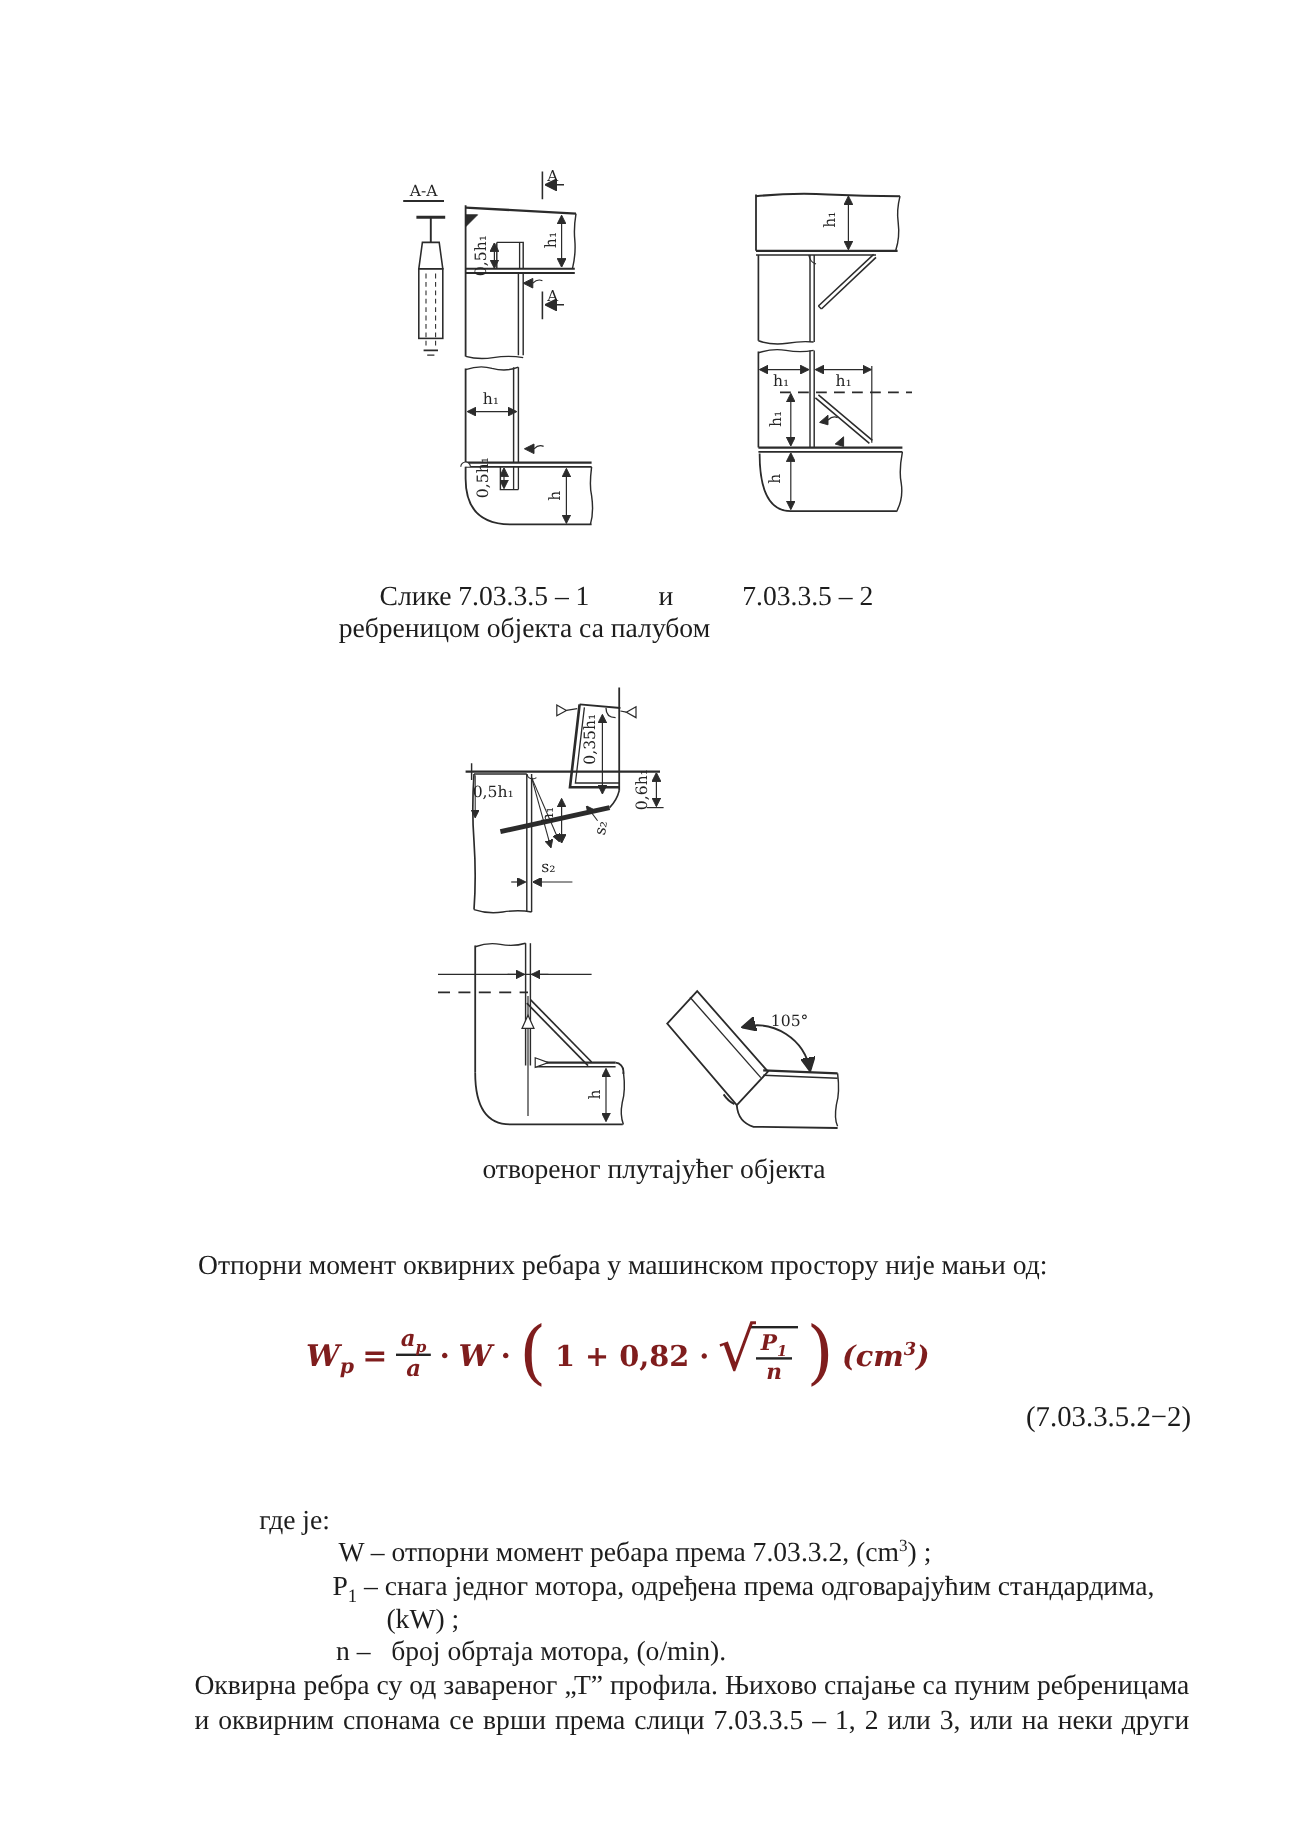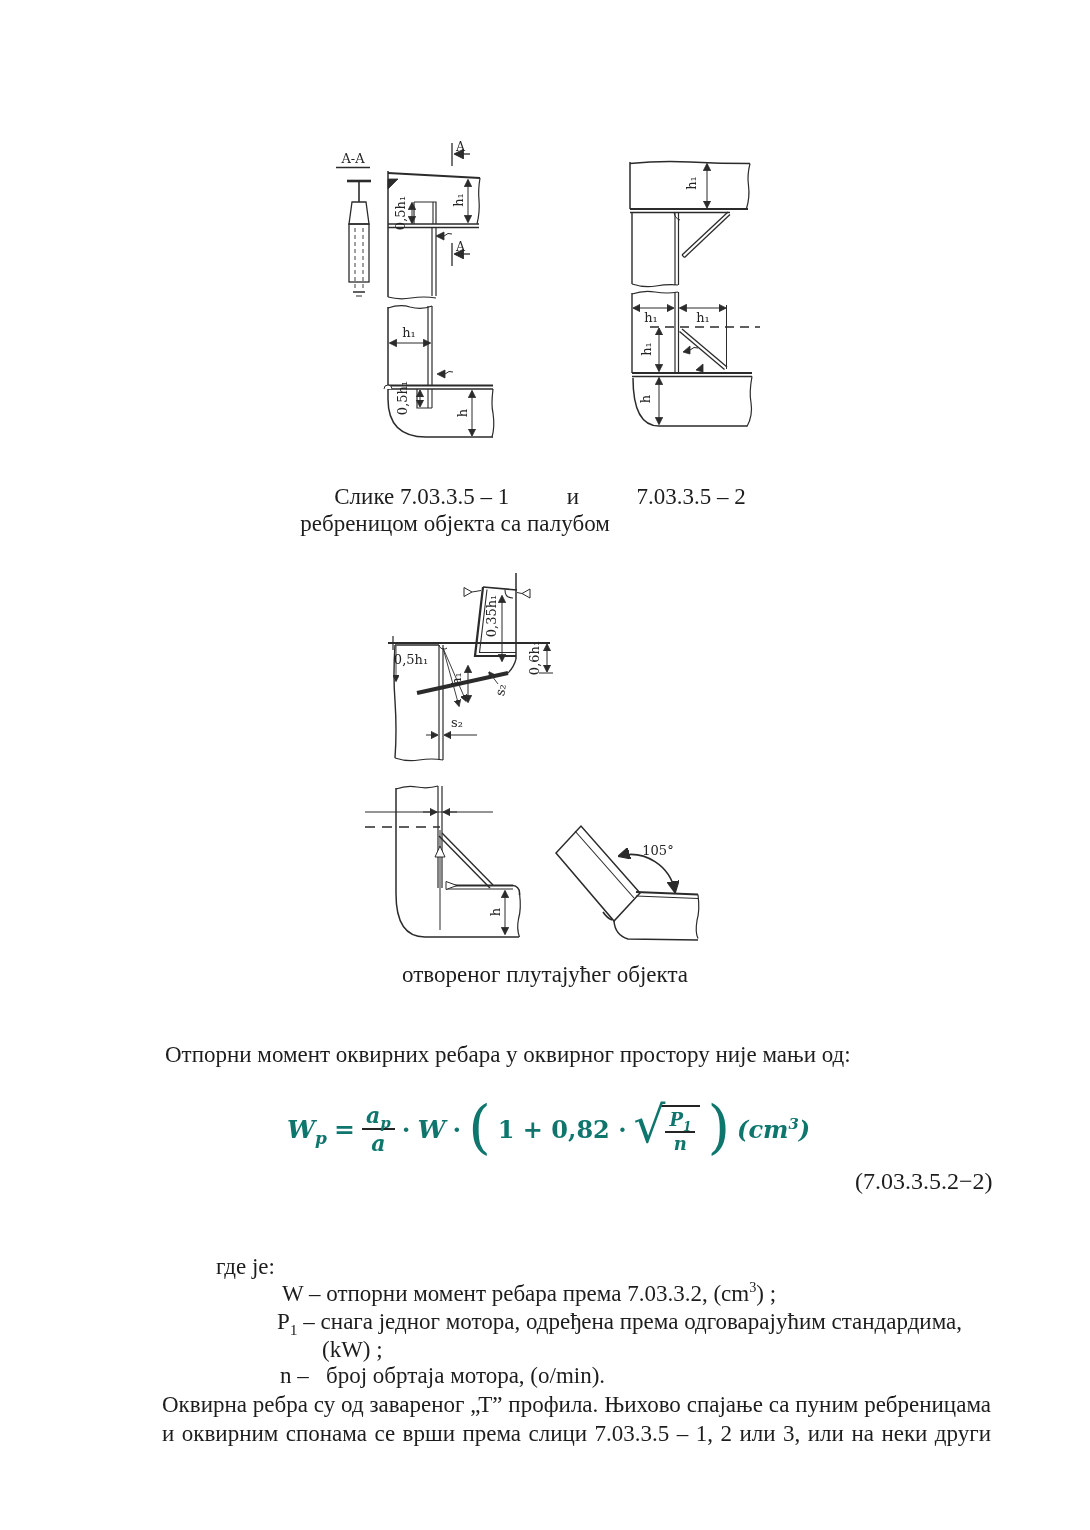--- a/index.html
+++ b/index.html
@@ -12,36 +12,35 @@
     overflow:hidden;
   }
   .abs{position:absolute;}
   .txt{font-size:23px;line-height:27px;}
   .center{text-align:center;}
   .pre{white-space:pre;}
   sup{font-size:0.62em;vertical-align:super;line-height:0;}
   sub{font-size:0.68em;vertical-align:sub;line-height:0;}
 
   
-  #caption12{top:483px;left:0;width:874px;padding-left:18px;}
+  #caption12{top:483px;left:0;width:874px;}
   #caption12 .l1{padding-left:170px;}
   #caption3{top:961px;left:0;width:1090px;}
   #intro-line{top:1041px;left:165px;width:900px;}
 
   
   #formula{
     top:1091px;left:255px;height:76px;
     display:flex;align-items:center;gap:7px;
     font-family:"DejaVu Serif",serif;
-    font-weight:bold;color:#0f766e;
+    font-weight:bold;color:#7f1d1d;
     font-size:25px;
-    margin-left:32px;
   }
   #formula .it{font-style:italic;}
-  .frac{display:inline-flex;flex-direction:column;align-items:center;font-size:22px;line-height:1.1;}
+  .frac{display:inline-flex;flex-direction:column;align-items:center;font-size:19px;line-height:1.1;}
   .frac .fr-top{border-bottom:2px solid #242424;padding:0 4px 1px;}
   .frac .fr-bot{padding-top:1px;}
   .bigparen{font-size:58px;font-weight:normal;font-style:normal;line-height:0.8;transform:translateY(-2px);}
   .sqrt{display:inline-flex;align-items:flex-start;}
   .radical{font-size:50px;font-style:normal;font-weight:normal;line-height:0.9;margin-right:-5px;transform:translateY(-2px);}
   .radicand{border-top:2.5px solid #242424;padding:3px 5px 0;font-size:18px;}
   #eq-number{top:1168px;left:855px;width:220px;font-size:24px;}
 
   
   #where-intro{top:1253px;left:216px;}
@@ -289,21 +288,21 @@
 
 <div class="abs txt center" id="caption12">
   <div class="l1 pre">Слике 7.03.3.5 – 1          и          7.03.3.5 – 2</div>
   <div>ребреницом објекта са палубом</div>
 </div>
 
 <div class="abs txt center" id="caption3">
   <div>отвореног плутајућег објекта</div>
 </div>
 
-<div class="abs txt" id="intro-line">Отпорни момент оквирних ребара у оквирног простору није мањи од:</div>
+<div class="abs txt" id="intro-line">Отпорни момент оквирних ребара у машинском простору није мањи од:</div>
 
 <div class="abs" id="formula">
   <span><span class="it">W</span><sub class="it">p</sub></span>
   <span>=</span>
   <span class="frac it">
     <span class="fr-top"><span>a</span><sub>p</sub></span>
     <span class="fr-bot">a</span>
   </span>
   <span>·</span>
   <span class="it">W</span>

